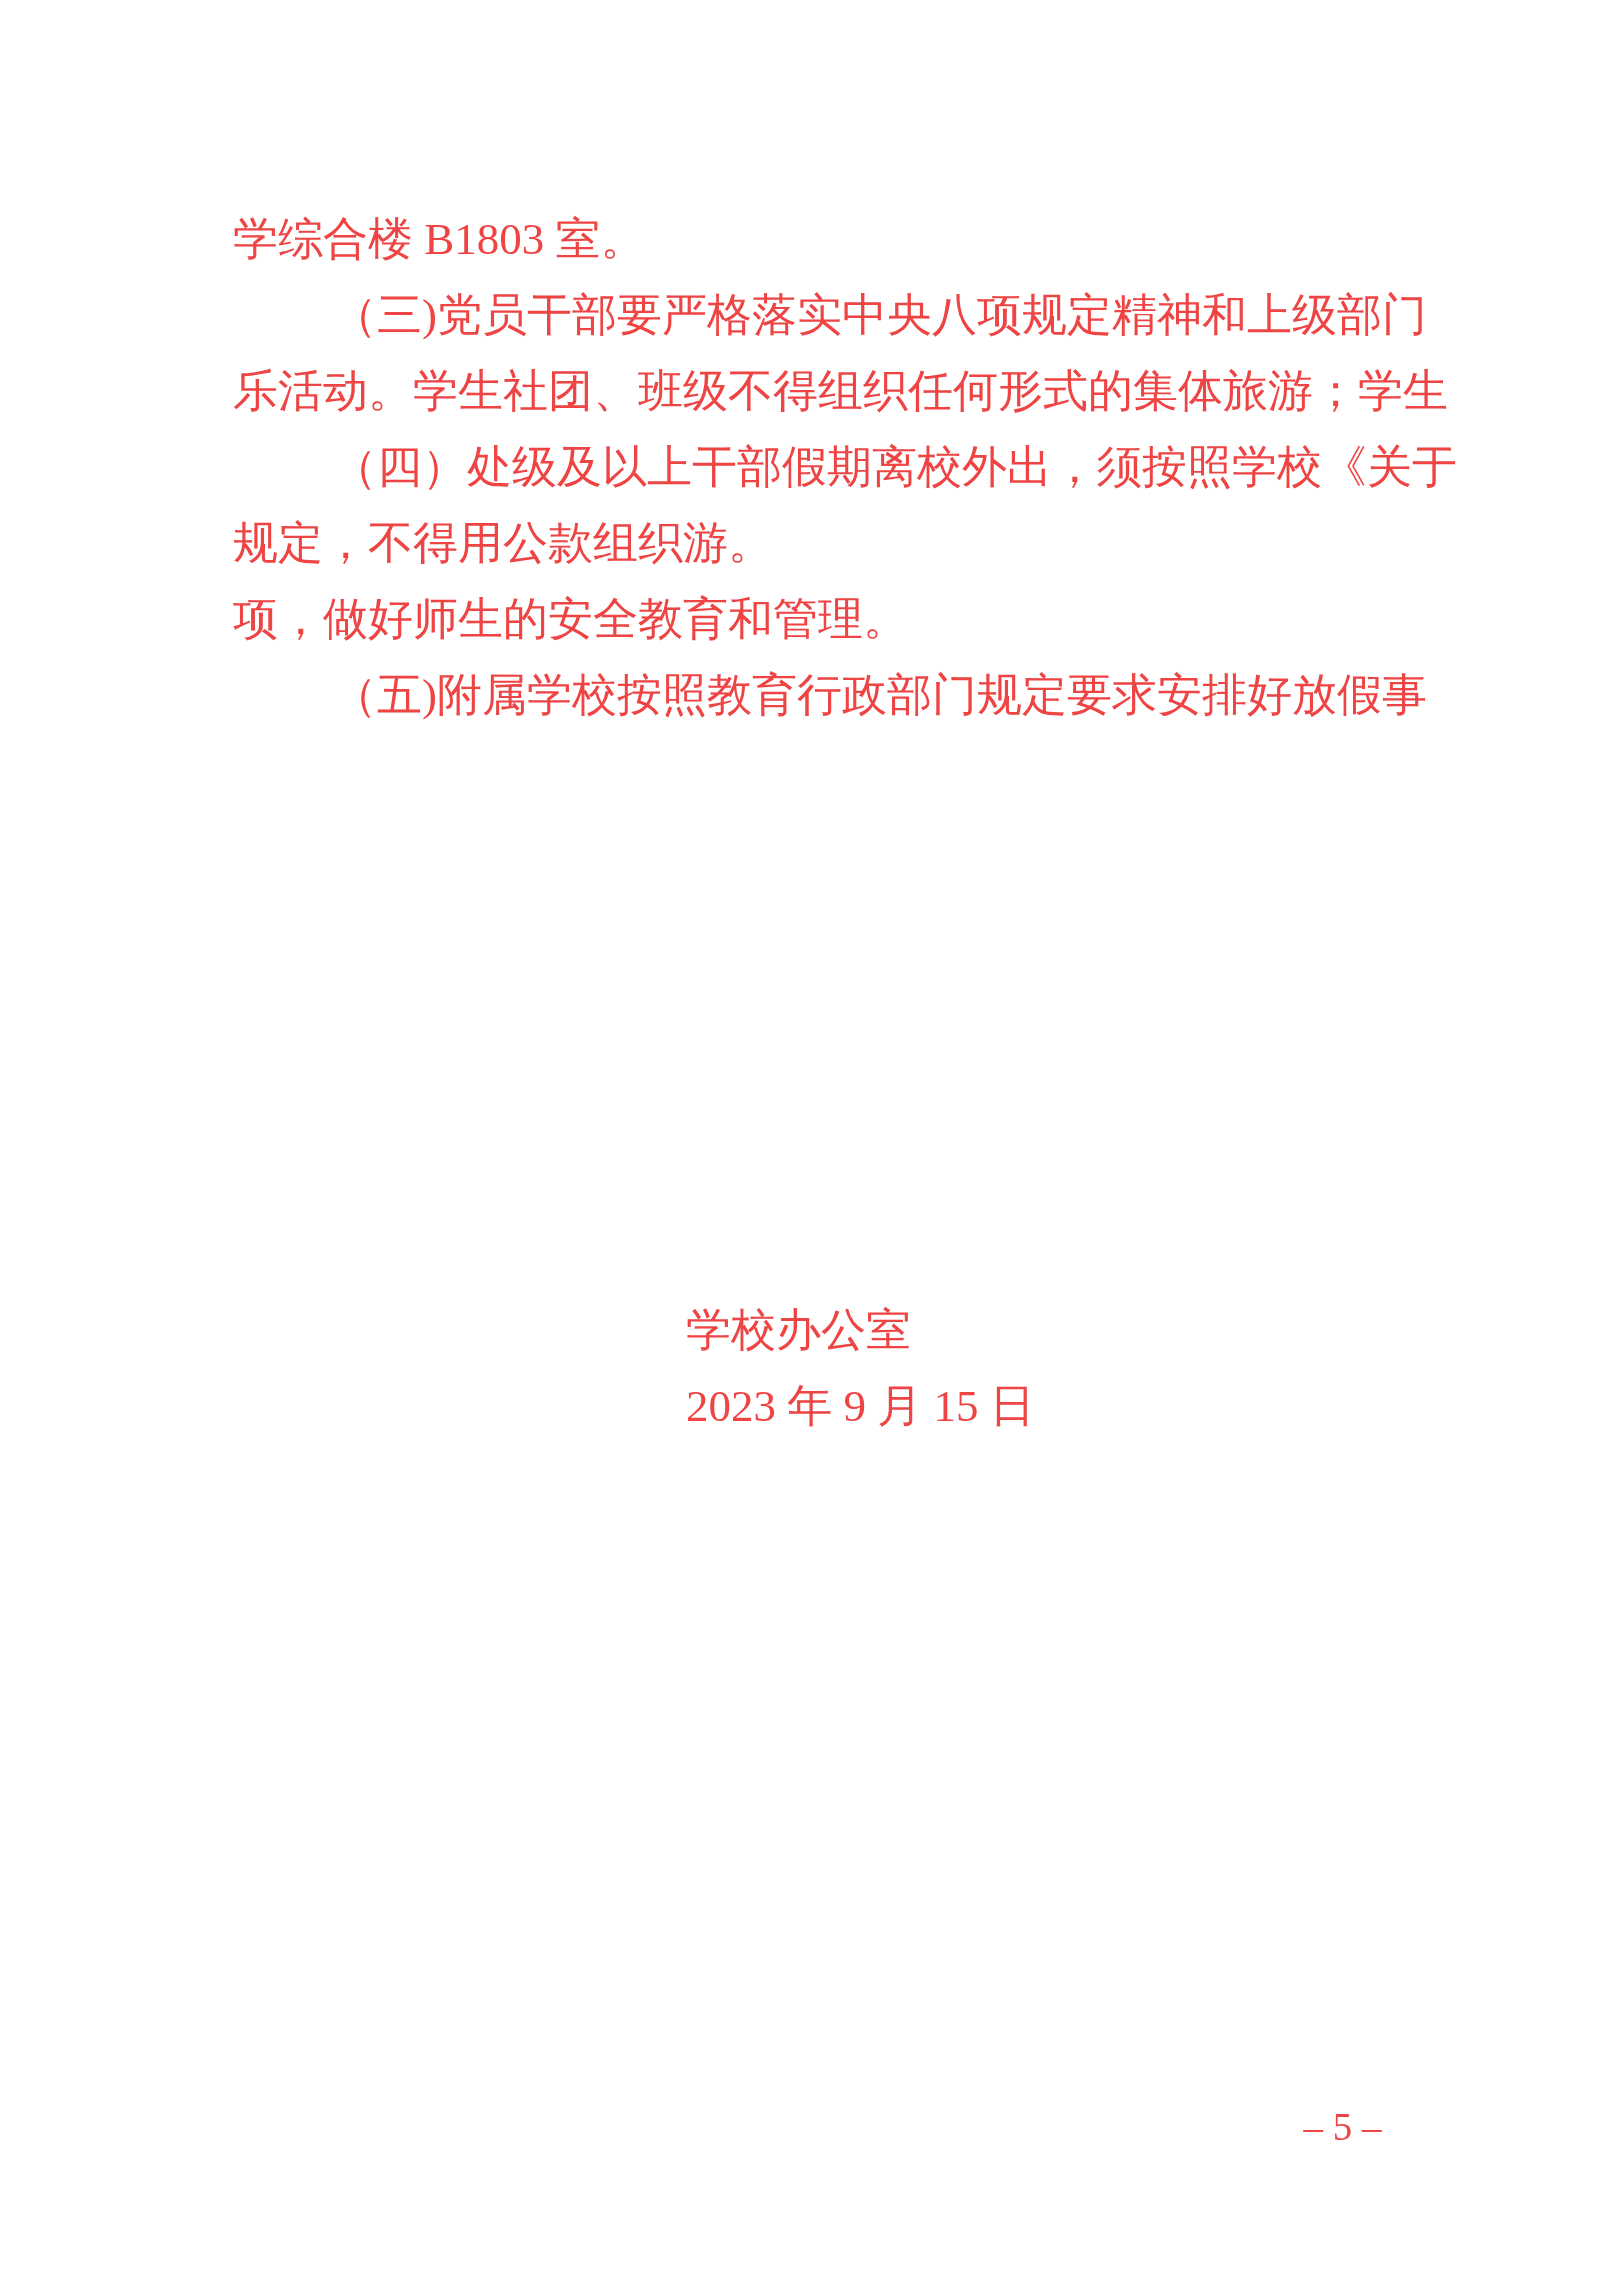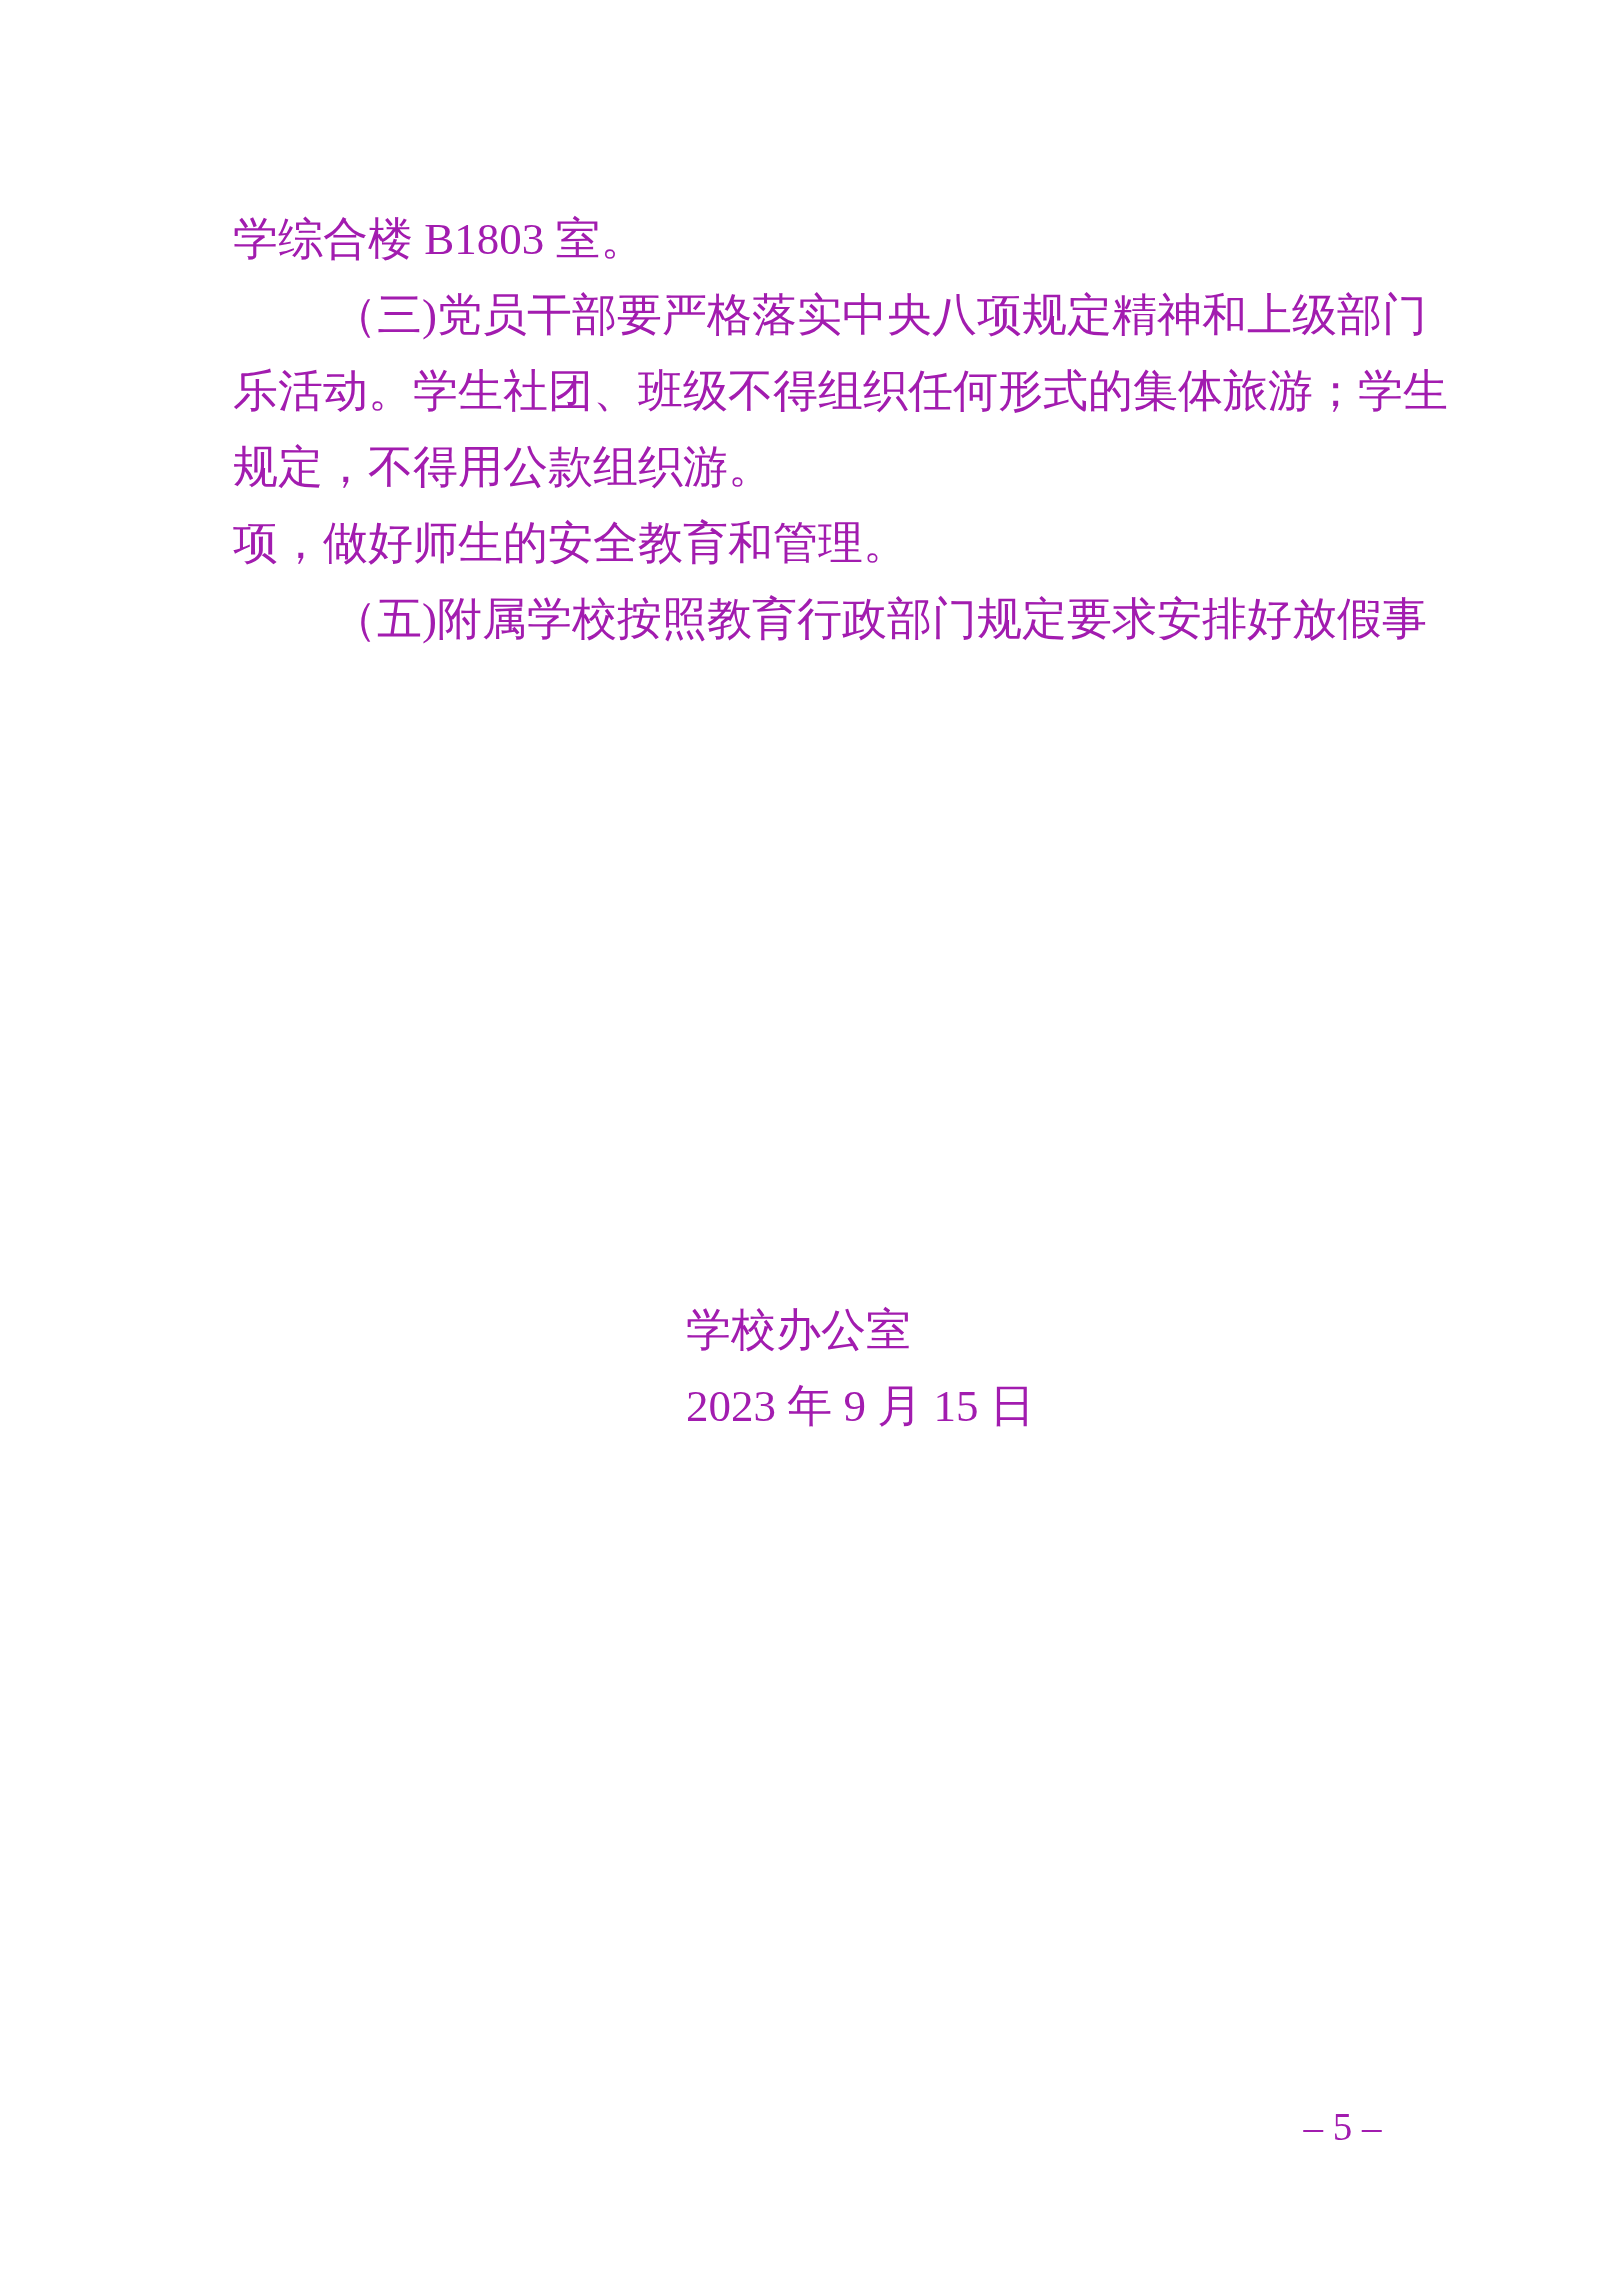--- a/index.html
+++ b/index.html
@@ -5,21 +5,21 @@
   html, body {
     margin: 0;
     padding: 0;
     background: #ffffff;
   }
   .page {
     position: relative;
     width: 1621px;
     height: 2293px;
     background: #ffffff;
-    color: #a21caf;
+    color: #ef4444;
     font-family: "Liberation Serif", "DejaVu Serif", serif;
     overflow: hidden;
   }
   .body-text {
     position: absolute;
     left: 233px;
     top: 201px;
     width: 1245px;
     font-size: 45px;
     line-height: 76px;
@@ -56,20 +56,21 @@
 </head>
 <body>
 
 <div class="page">
 
   <div class="body-text">
 
   <div class="body-line">学综合楼 B1803 室。</div>
       <div class="body-line indent">（三)党员干部要严格落实中央八项规定精神和上级部门</div>
       <div class="body-line">乐活动。学生社团、班级不得组织任何形式的集体旅游；学生</div>
+      <div class="body-line indent">（四）处级及以上干部假期离校外出，须按照学校《关于</div>
       <div class="body-line">规定，不得用公款组织游。</div>
       <div class="body-line">项，做好师生的安全教育和管理。</div>
       <div class="body-line indent">（五)附属学校按照教育行政部门规定要求安排好放假事</div>
     </div>
 
   <div class="signature-block">
     <div class="signature-line">学校办公室</div>
     <div class="signature-line">2023 年 9 月 15 日</div>
   </div>
 

